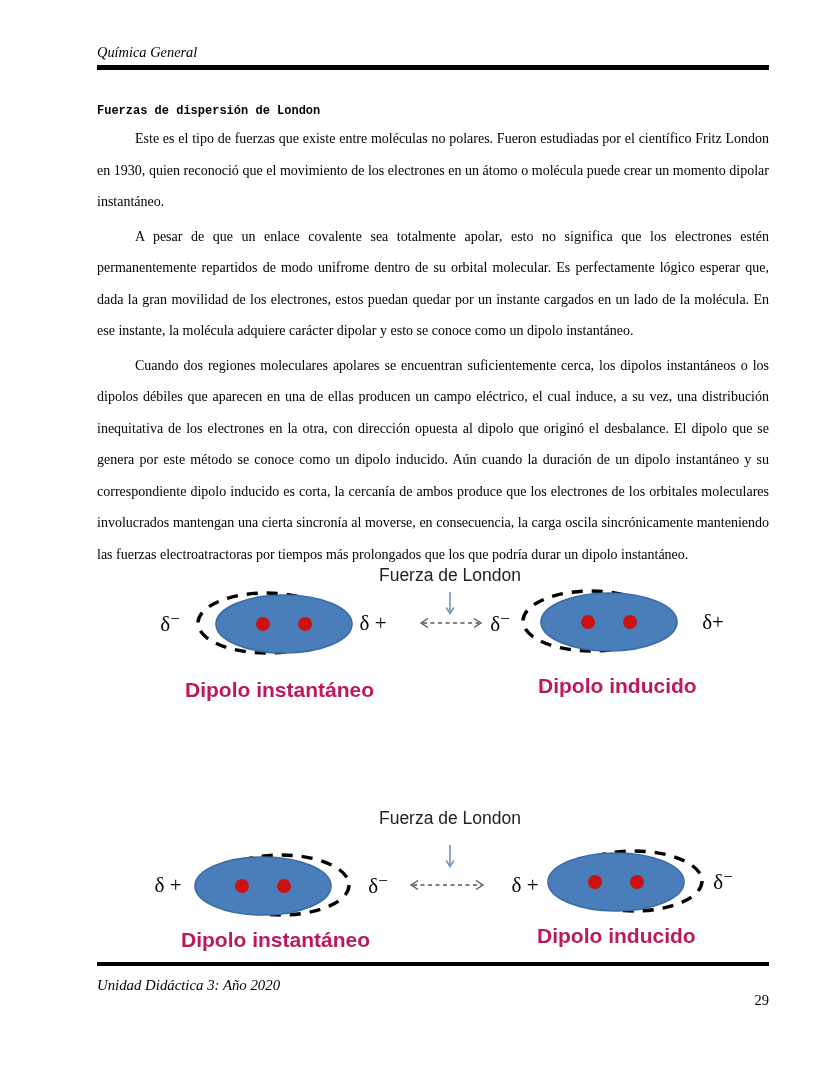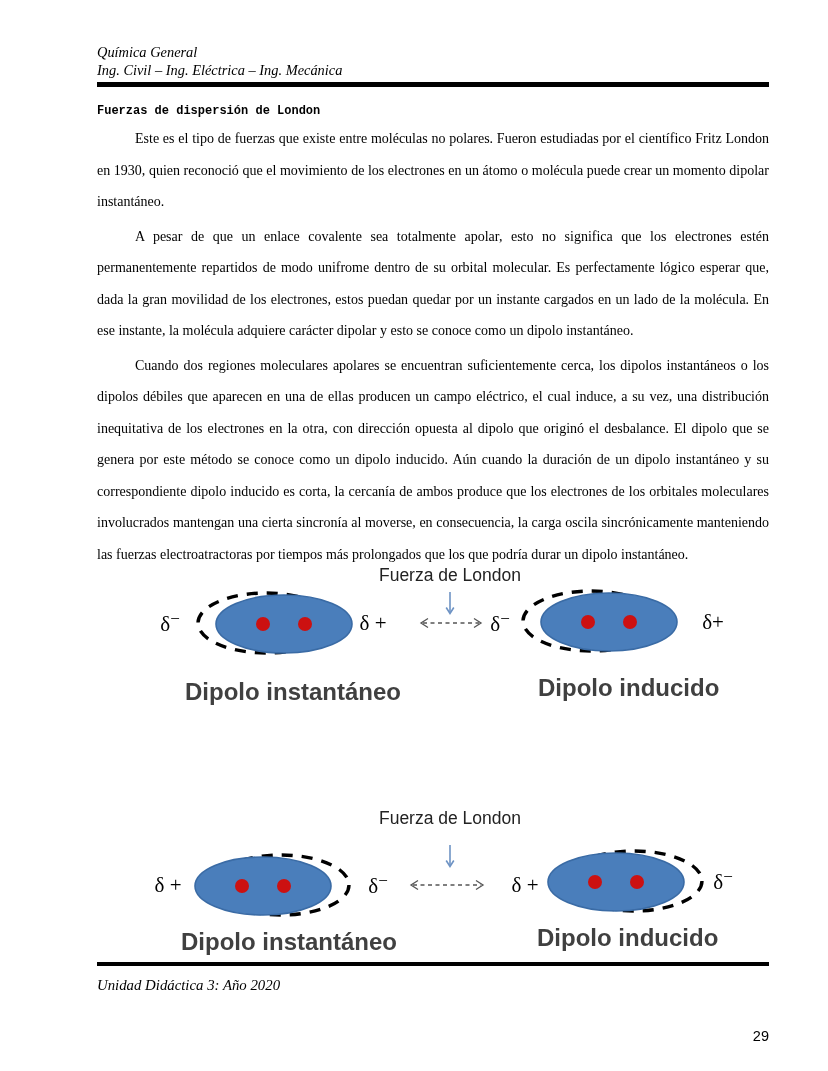--- a/index.html
+++ b/index.html
@@ -79,22 +79,22 @@
   }
   #figure-1 { top: 556px; height: 160px; }
   #figure-2 { top: 800px; height: 160px; }
 
   .fig-svg { display: block; }
 
   .caption {
     position: absolute;
     font-family: "Liberation Sans", sans-serif;
     font-weight: bold;
-    font-size: 24px;
-    color: #404040;
+    font-size: 21px;
+    color: #be185d;
     white-space: nowrap;
   }
 
   
   .footer {
     position: absolute;
     left: 97px;
     top: 962px;
     width: 672px;
   }
@@ -109,33 +109,31 @@
     font-style: italic;
     font-size: 14.8px;
     white-space: nowrap;
   }
   .page-number {
     position: absolute;
     left: 0;
     top: 30px;
     width: 672px;
     text-align: right;
-    font-family: Liberation Sans, sans-serif;
+    font-family: Liberation Serif, serif;
     font-size: 14.5px;
-    margin-top: 36px;
   }
 </style>
 </head>
 <body>
 
 <div class="page">
 
   <div class="header">
     <div class="header-line">Química General</div>
-    <div class="header-line">Ing. Civil – Ing. Eléctrica – Ing. Mecánica</div>
     <div class="header-rule"></div>
   </div>
 
   <div class="content">
     <h1 class="section-title">Fuerzas de dispersión de London</h1>
 
     <p class="body">Este es el tipo de fuerzas que existe entre moléculas no polares. Fueron estudiadas por el científico Fritz London en 1930, quien reconoció que el movimiento de los electrones en un átomo o molécula puede crear un momento dipolar instantáneo.</p>
     <p class="body">A pesar de que un enlace covalente sea totalmente apolar, esto no significa que los electrones estén permanentemente repartidos de modo unifrome dentro de su orbital molecular. Es perfectamente lógico esperar que, dada la gran movilidad de los electrones, estos puedan quedar por un instante cargados en un lado de la molécula. En ese instante, la molécula adquiere carácter dipolar y esto se conoce como un dipolo instantáneo.</p>
     <p class="body">Cuando dos regiones moleculares apolares se encuentran suficientemente cerca, los dipolos instantáneos o los dipolos débiles que aparecen en una de ellas producen un campo eléctrico, el cual induce, a su vez, una distribución inequitativa de los electrones en la otra, con dirección opuesta al dipolo que originó el desbalance. El dipolo que se genera por este método se conoce como un dipolo inducido. Aún cuando la duración de un dipolo instantáneo y su correspondiente dipolo inducido es corta, la cercanía de ambos produce que los electrones de los orbitales moleculares involucrados mantengan una cierta sincronía al moverse, en consecuencia, la carga oscila sincrónicamente manteniendo las fuerzas electroatractoras por tiempos más prolongados que los que podría durar un dipolo instantáneo.</p>
   </div>

